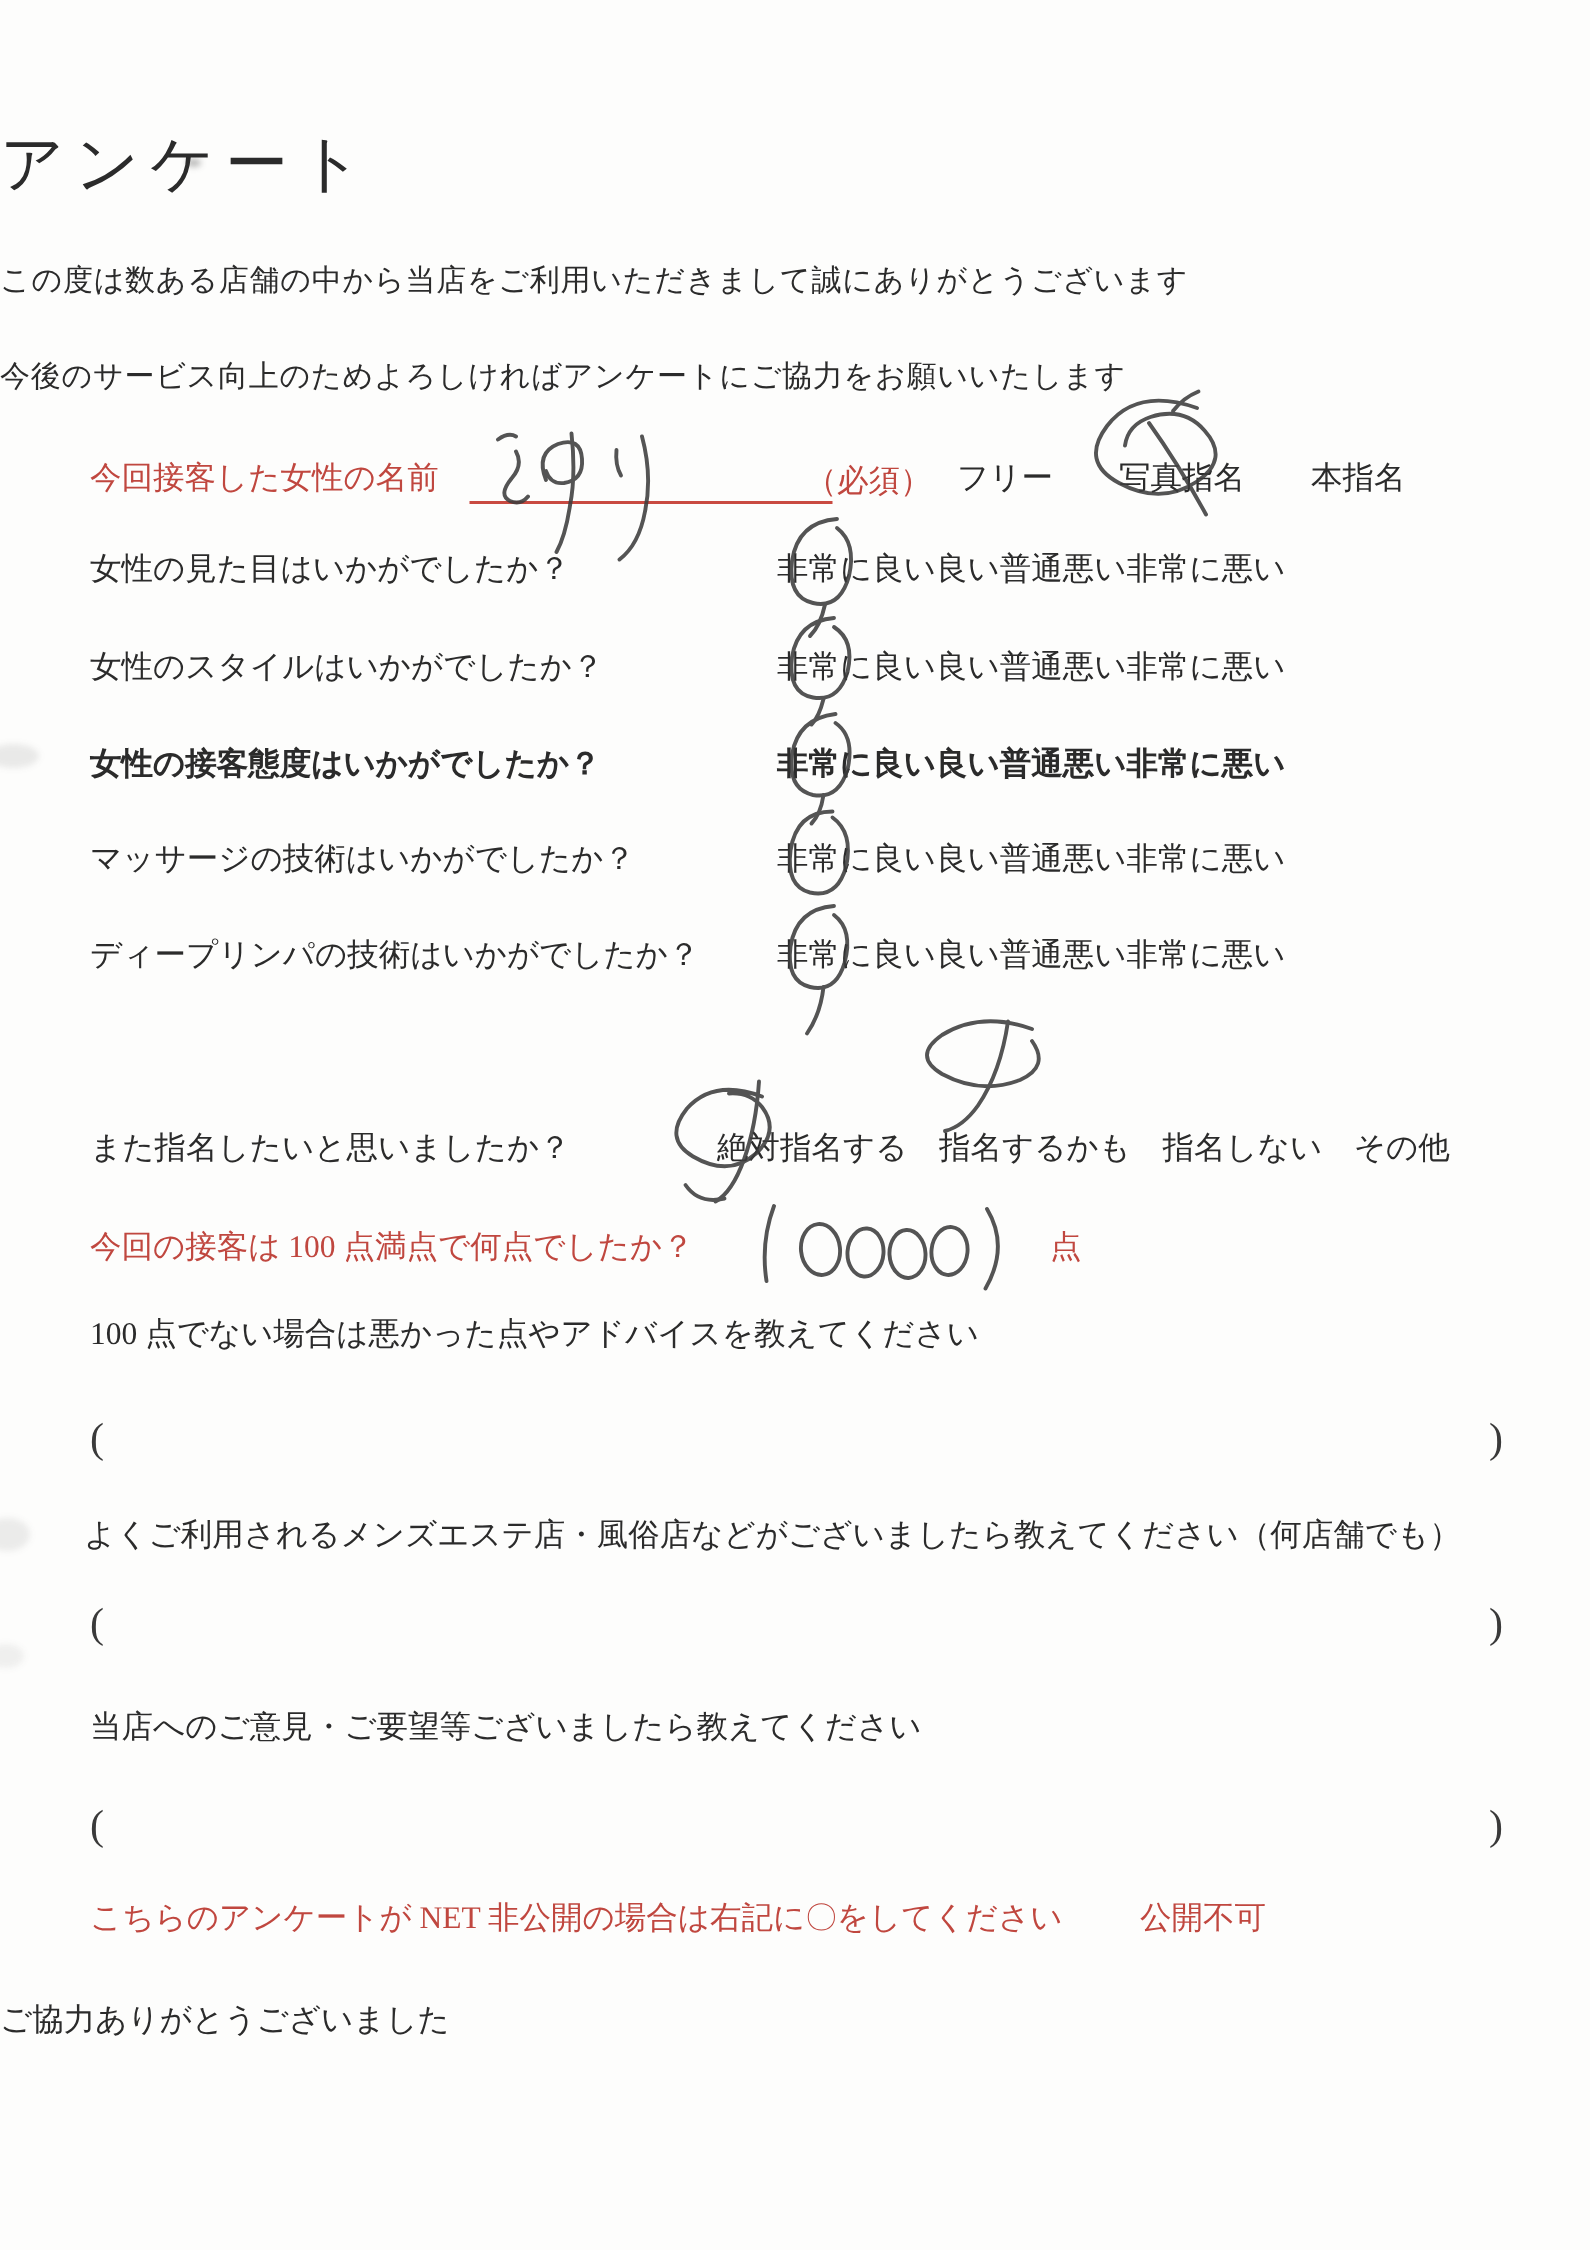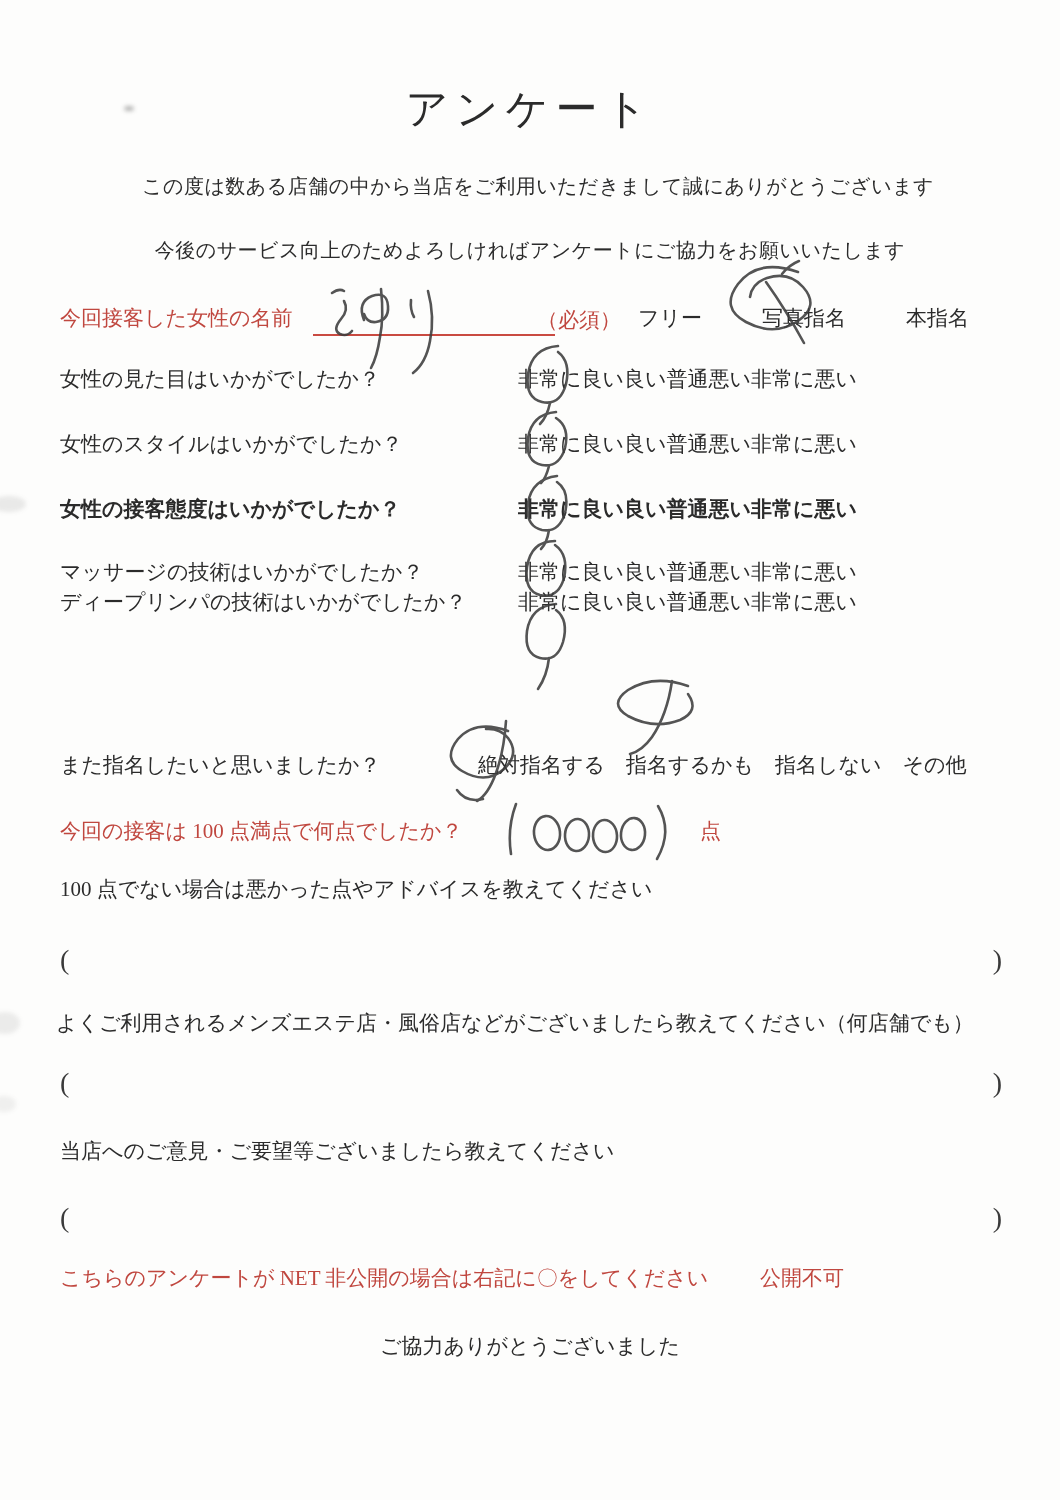--- a/index.html
+++ b/index.html
@@ -6,49 +6,49 @@
   .page{
     position:relative;
     width:1060px;height:1500px;
     margin:0 auto;
     background:#fdfdfc;
     font-family:"Liberation Serif","DejaVu Serif",serif;
     color:#2b2b2b;
     overflow:hidden;
   }
   .abs{position:absolute;white-space:nowrap;}
-  .center{left:0;right:0;text-align:center;}
+  .center{left:0;right:0;text-align:left;}
   .title{font-size:42px;letter-spacing:7px;}
   .body-text{font-size:20px;letter-spacing:0.5px;}
   .q-text{font-size:21px;}
   .red{color:#c0473f;}
   .row{position:absolute;left:60px;right:40px;height:30px;}
   .q-label{position:absolute;left:0;top:0;font-size:21px;}
   .opts{position:absolute;top:0;display:flex;font-size:21px;}
   .opts.rate{left:458px;}
   .opts.meishi{left:388px;gap:28px;}
   .opts.shimei{left:390px;gap:21px;margin-left:28px;}
-  .opts.name{left:578px;gap:60px;}
+  .opts.name{left:578px;gap:44px;}
   .underline-red{position:absolute;background:#c94a41;height:2px;}
   .paren-row{position:absolute;left:60px;right:58px;display:flex;justify-content:space-between;font-size:28px;color:#3a3a3a;}
   .hw-svg{position:absolute;left:0;top:0;pointer-events:none;}
   .smudge{position:absolute;border-radius:50%;filter:blur(2px);}
 </style>
 </head>
 <body>
 
 <div class="page">
 
   <div class="smudge" style="left:124px;top:106px;width:10px;height:5px;background:rgba(40,40,40,.35);"></div>
   <div class="smudge" style="left:-8px;top:496px;width:34px;height:16px;background:rgba(60,60,60,.10);"></div>
   <div class="smudge" style="left:-10px;top:1012px;width:30px;height:22px;background:rgba(60,60,60,.09);"></div>
   <div class="smudge" style="left:-8px;top:1096px;width:24px;height:16px;background:rgba(60,60,60,.07);"></div>
 
   <div class="abs center title" style="top:81px;">アンケート</div>
-  <div class="abs center body-text" style="top:173px;padding-left:16px;">この度は数ある店舗の中から当店をご利用いただきまして誠にありがとうございます</div>
+  <div class="abs center body-text" style="top:173px;">この度は数ある店舗の中から当店をご利用いただきまして誠にありがとうございます</div>
   <div class="abs center body-text" style="top:237px;">今後のサービス向上のためよろしければアンケートにご協力をお願いいたします</div>
 
   <div class="row" style="top:304px;">
     <span class="q-label red">今回接客した女性の名前</span>
     <span class="underline-red" style="left:253px;top:30px;width:242px;"></span>
     <span class="abs q-text red" style="left:477px;top:2px;">（必須）</span>
     <span class="opts name">
       <span>フリー</span>
       <span>写真指名</span>
       <span>本指名</span>
@@ -88,21 +88,21 @@
   <div class="row" style="top:558px;">
     <span class="q-label">マッサージの技術はいかがでしたか？</span>
     <span class="opts rate">
       <span>非常に良い</span>
       <span>良い</span>
       <span>普通</span>
       <span>悪い</span>
       <span>非常に悪い</span>
     </span>
   </div>
-  <div class="row" style="top:588px;">
+  <div class="row" style="top:622px;">
     <span class="q-label">ディープリンパの技術はいかがでしたか？</span>
     <span class="opts rate">
       <span>非常に良い</span>
       <span>良い</span>
       <span>普通</span>
       <span>悪い</span>
       <span>非常に悪い</span>
     </span>
   </div>
 

